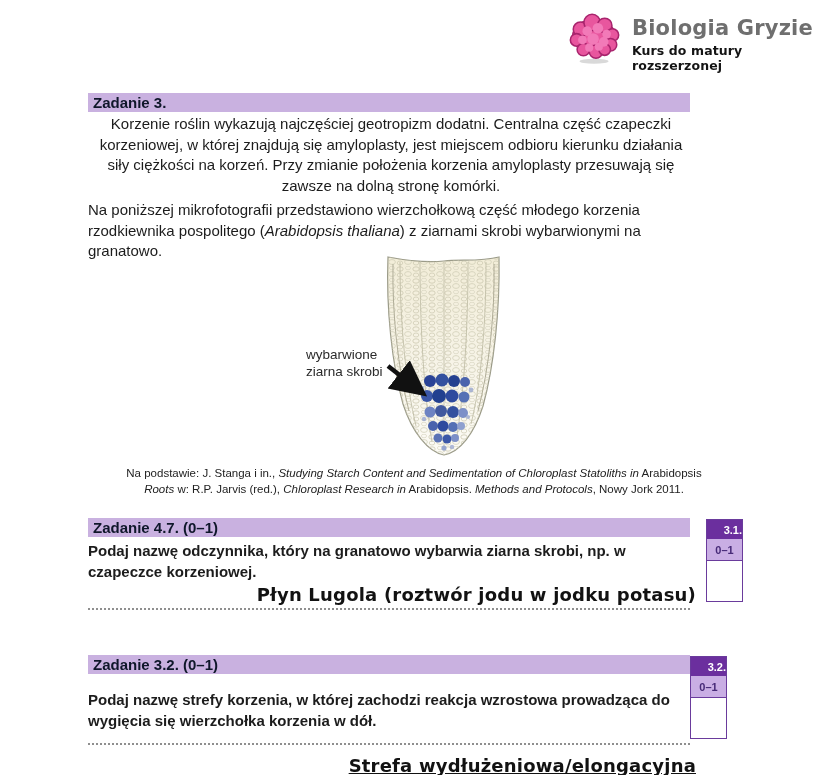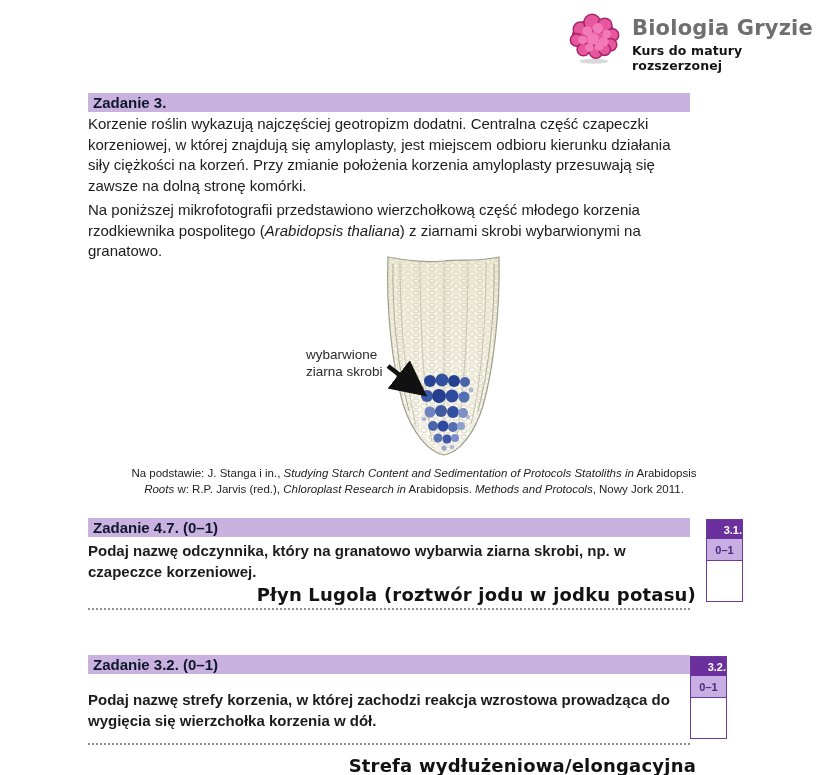--- a/index.html
+++ b/index.html
@@ -103,21 +103,21 @@
     </svg>
   </div>
   <div class="logo-texts">
     <div class="logo-title">Biologia Gryzie</div>
     <div class="logo-subtitle">Kurs do matury rozszerzonej</div>
   </div>
 </div>
 
 <div class="abs task-header" style="top:93px;">Zadanie 3.</div>
 
-<div class="abs body-text" style="top:114px;">Korzenie roślin wykazują najczęściej geotropizm dodatni. Centralna część czapeczki korzeniowej, w której znajdują się amyloplasty, jest miejscem odbioru kierunku działania siły ciężkości na korzeń. Przy zmianie położenia korzenia amyloplasty przesuwają się zawsze na dolną stronę komórki.</div>
+<div class="abs body-text" style="top:114px;text-align:center;">Korzenie roślin wykazują najczęściej geotropizm dodatni. Centralna część czapeczki korzeniowej, w której znajdują się amyloplasty, jest miejscem odbioru kierunku działania siły ciężkości na korzeń. Przy zmianie położenia korzenia amyloplasty przesuwają się zawsze na dolną stronę komórki.</div>
 
 <div class="abs body-text" style="top:200px;">
   <span>Na poniższej mikrofotografii przedstawiono wierzchołkową część młodego korzenia rzodkiewnika pospolitego (</span><i>Arabidopsis thaliana</i><span>) z ziarnami skrobi wybarwionymi na granatowo.</span>
 </div>
 
 <div class="abs figure-wrap">
   <svg viewBox="0 0 262 210" width="262" height="210">
     <defs>
       <linearGradient id="rootg" x1="0" y1="0" x2="0" y2="1">
         <stop offset="0" stop-color="#f2edd8"></stop>
@@ -177,37 +177,37 @@
       <circle cx="144" cy="194" r="2.6" fill="#8fa0cf" opacity="0.9"></circle>
       <circle cx="152" cy="193" r="2.2" fill="#9aa8d0" opacity="0.8"></circle>
     </g>
 
     <path d="M88,112 L120,137" stroke="#111" stroke-width="4.5" fill="none" marker-end="url(#ah)"></path>
   </svg>
   <div class="figure-label">wybarwione ziarna skrobi</div>
 </div>
 
 <div class="abs citation" style="top:466px;">
-  <div><span>Na podstawie: J. Stanga i in., </span><i>Studying Starch Content and Sedimentation of Protocols Statoliths in</i><span> Arabidopsis</span></div>
+  <div><span>Na podstawie: J. Stanga i in., </span><i>Studying Starch Content and Sedimentation of Chloroplast Statoliths in</i><span> Arabidopsis</span></div>
   <div><i>Roots</i><span> w: R.P. Jarvis (red.), </span><i>Chloroplast Research in</i><span> Arabidopsis. </span><i>Methods and Protocols</i><span>, Nowy Jork 2011.</span></div>
 </div>
 
 <div class="abs task-header" style="top:518px;">Zadanie 4.7. (0–1)</div>
 <div class="abs body-text question" style="top:541px;">Podaj nazwę odczynnika, który na granatowo wybarwia ziarna skrobi, np. w czapeczce korzeniowej.</div>
 <div class="abs answer-text" style="top:584px;">Płyn Lugola (roztwór jodu w jodku potasu)</div>
 <div class="abs dotted-line" style="top:608px;"></div>
 
 <div class="abs score-box" style="left:706px;top:519px;">
   <div class="score-head">3.1.</div>
   <div class="score-range">0–1</div>
   <div class="score-empty"></div>
 </div>
 
 <div class="abs task-header" style="top:655px;">Zadanie 3.2. (0–1)</div>
 <div class="abs body-text question" style="top:678px;margin-top:12px;">Podaj nazwę strefy korzenia, w której zachodzi reakcja wzrostowa prowadząca do wygięcia się wierzchołka korzenia w dół.</div>
-<div class="abs answer-text" style="top:755px;">Strefa wydłużeniowa/elongacyjna</div>
+<div class="abs answer-text" style="top:755px;text-decoration:underline;">Strefa wydłużeniowa/elongacyjna</div>
 <div class="abs dotted-line" style="top:743px;"></div>
 
 <div class="abs score-box" style="left:690px;top:656px;">
   <div class="score-head">3.2.</div>
   <div class="score-range">0–1</div>
   <div class="score-empty"></div>
 </div>
 
 </body></html>

